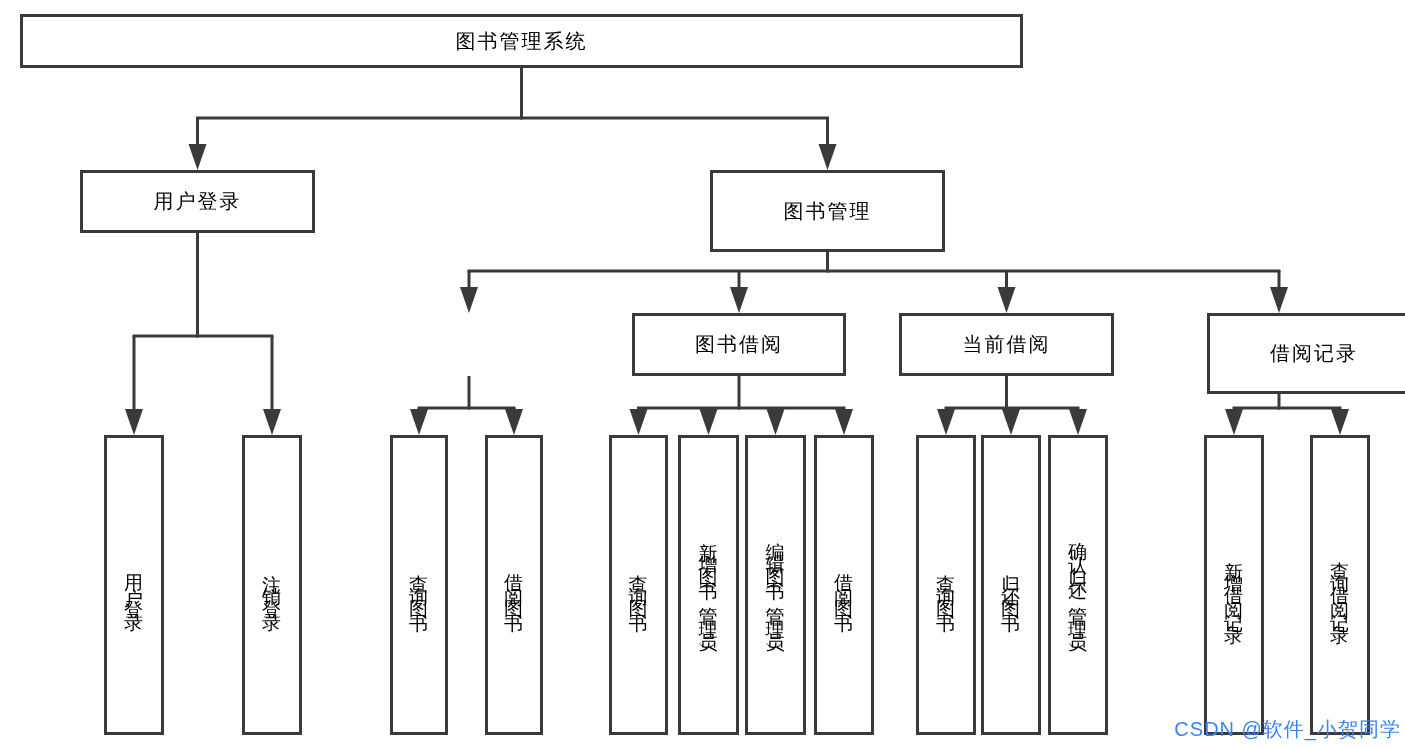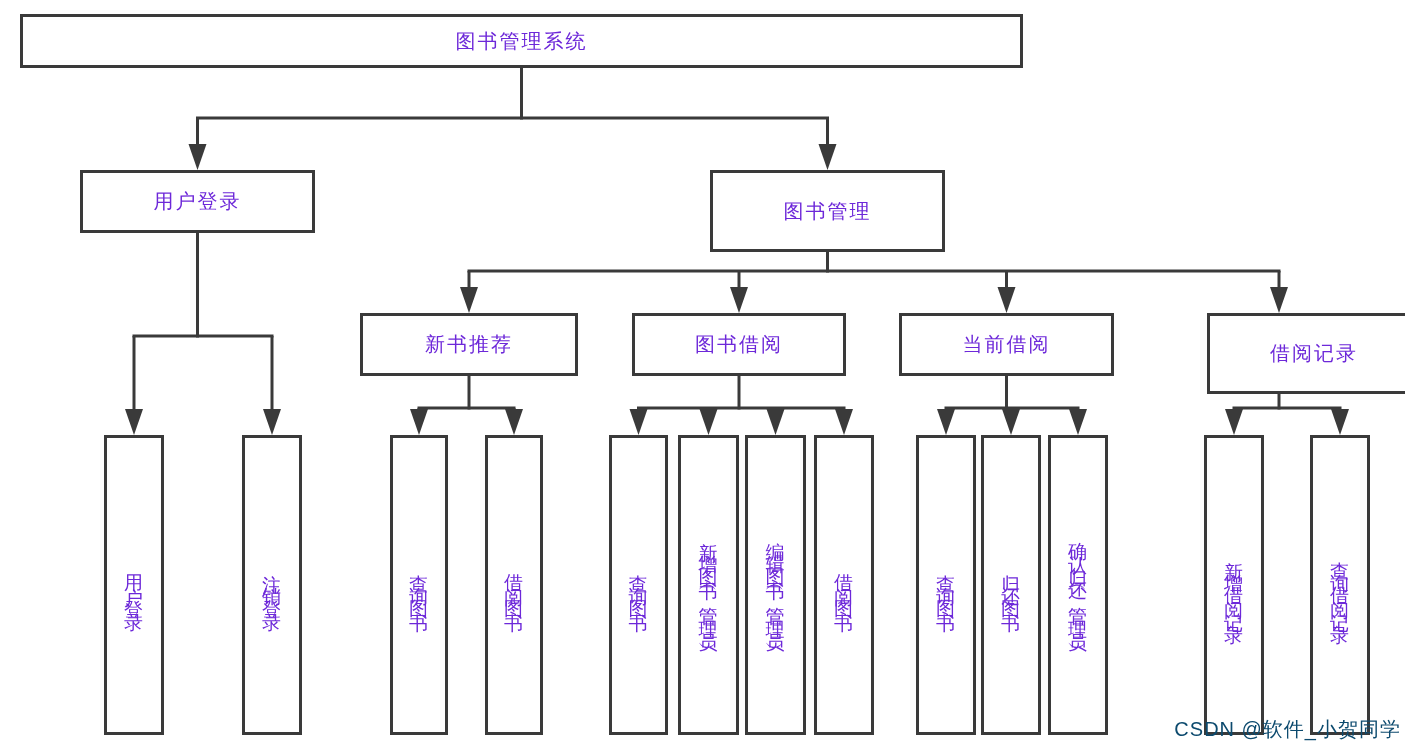--- a/index.html
+++ b/index.html
@@ -14,21 +14,21 @@
   svg.connectors {
     position: absolute;
     left: 0; top: 0;
     width: 1405px; height: 747px;
   }
   .box {
     position: absolute;
     box-sizing: border-box;
     border: 3px solid #3a3a3a;
     background: #ffffff;
-    color: #6d28d9;
+    color: #000000;
     display: flex;
     align-items: center;
     justify-content: center;
   }
   .h-label {
     font-size: 20px;
     letter-spacing: 2px;
     white-space: nowrap;
   }
   .leaf {
@@ -39,21 +39,21 @@
     line-height: 1;
     top: 435px;
     height: 300px;
   }
   .watermark {
     position: absolute;
     top: 716px;
     right: 4px;
     font-size: 20px;
     letter-spacing: 1px;
-    color: #0c4a6e;
+    color: #3b82f6;
     white-space: nowrap;
     z-index: 5;
   }
 </style>
 </head>
 <body>
 
 <div class="stage">
 
   <svg class="connectors" viewBox="0 0 1405 747" fill="none" stroke="#3a3a3a" stroke-width="3">
@@ -110,21 +110,20 @@
     <line x1="1232.5" y1="408" x2="1341.5" y2="408"></line>
     <polygon points="1225,409 1243,409 1234,435" fill="#3a3a3a" stroke="none"></polygon>
     <polygon points="1331,409 1349,409 1340,435" fill="#3a3a3a" stroke="none"></polygon>
   </svg>
 
   <div class="box h-label" style="left:20px; top:14px; width:1003px; height:54px;">图书管理系统</div>
 
   <div class="box h-label" style="left:80px; top:170px; width:235px; height:63px;">用户登录</div>
   <div class="box h-label" style="left:710px; top:170px; width:235px; height:82px;">图书管理</div>
 
-  <div class="box h-label" style="left:360px; top:313px; width:218px; height:63px;">新书推荐</div>
   <div class="box h-label" style="left:899px; top:313px; width:215px; height:63px;">当前借阅</div>
   <div class="box h-label" style="left:632px; top:313px; width:214px; height:63px;">图书借阅</div>
   <div class="box h-label" style="left:1172px; top:313px; width:214px; height:81px;margin-left:35px;">借阅记录</div>
 
   <div class="box leaf" style="left:104px; width:60px;">用户登录</div>
   <div class="box leaf" style="left:242px; width:60px;">注销登录</div>
 
   <div class="box leaf" style="left:390px; width:58px;">查询图书</div>
   <div class="box leaf" style="left:485px; width:58px;">借阅图书</div>
 

